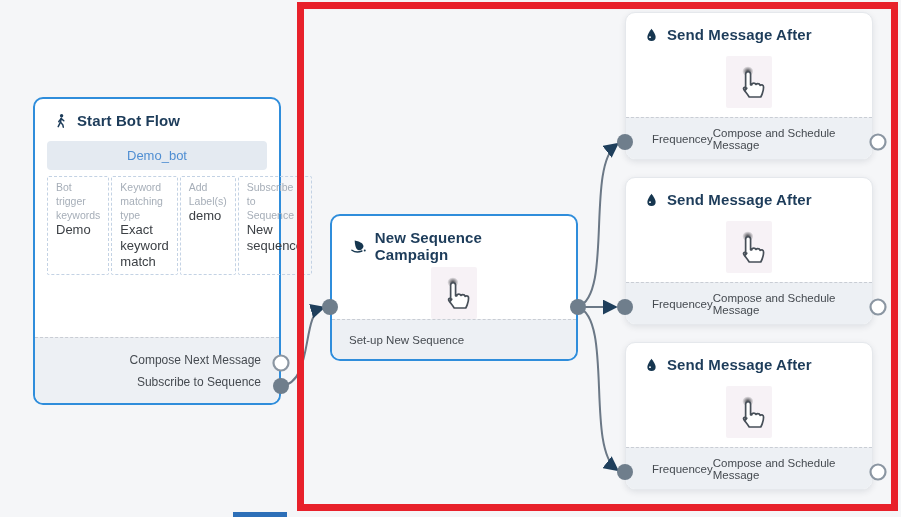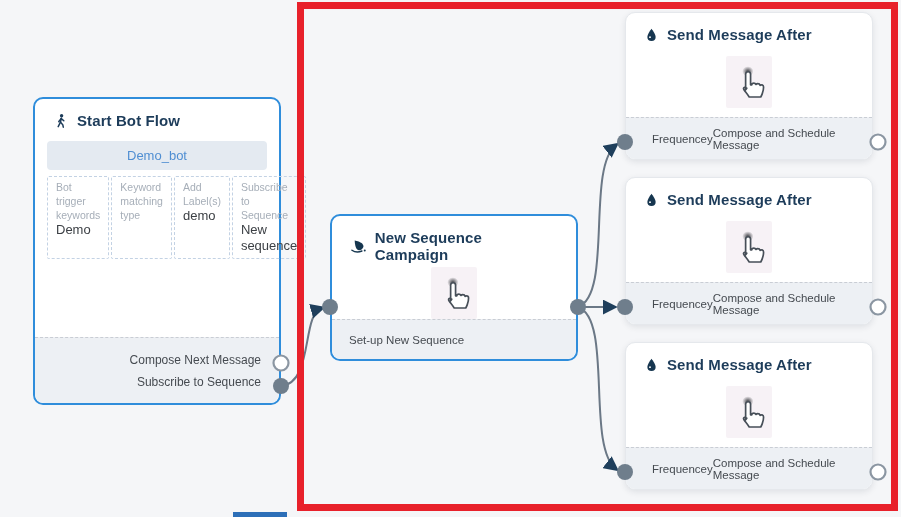--- a/index.html
+++ b/index.html
@@ -101,20 +101,21 @@
       <span class="node-title">Start Bot Flow</span>
     </div>
     <button class="bot-btn">Demo_bot</button>
     <div class="fields">
       <div class="field">
         <div class="field-label">Bot trigger keywords</div>
         <div class="field-value">Demo</div>
       </div>
       <div class="field">
         <div class="field-label">Keyword matching type</div>
+        <div class="field-value">Exact keyword match</div>
       </div>
       <div class="field">
         <div class="field-label">Add Label(s)</div>
         <div class="field-value">demo</div>
       </div>
       <div class="field">
         <div class="field-label">Subscribe to Sequence</div>
         <div class="field-value">New sequence</div>
       </div>
     </div>

